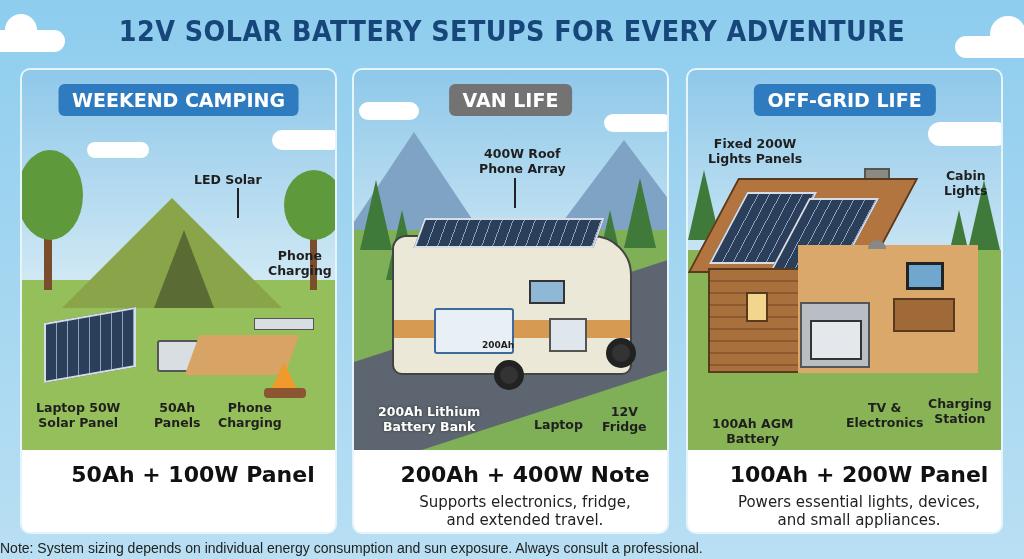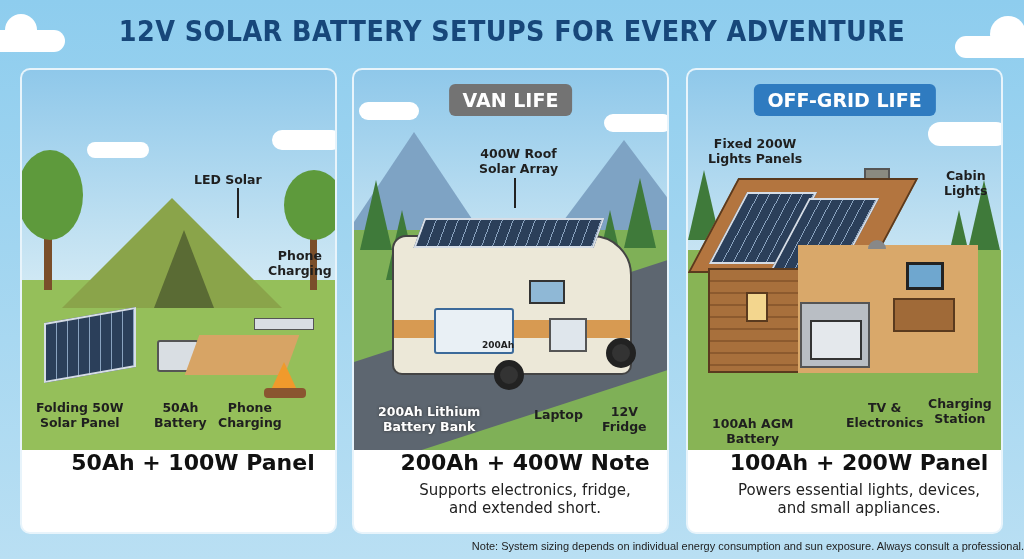--- a/index.html
+++ b/index.html
@@ -26,26 +26,26 @@
   .badge {
     position: absolute; top: 14px; left: 50%; transform: translateX(-50%);
     padding: 5px 14px; border-radius: 6px; color: #fff; font-weight: bold; font-size: 19px;
     white-space: nowrap; font-family: "DejaVu Sans", sans-serif;
   }
   .label {
     position: absolute; font-size: 12.5px; font-weight: bold; color: #1f1f1f; text-align: center;
     line-height: 15px; font-family: "DejaVu Sans", sans-serif; white-space: nowrap;
   }
   .label.light { color: #fff; text-shadow: 0 0 3px #333; }
-  .footer { position: absolute; top: 380px; left: 0; right: 0; bottom: 0; text-align: center; padding-top: 0; margin-left: 29px; }
+  .footer { position: absolute; top: 380px; left: 0; right: 0; bottom: 0; text-align: center; padding-top: 12px; margin-left: 29px; }
   .headline { font-size: 22px; font-weight: bold; color: #111; font-family: "DejaVu Sans", sans-serif; }
   .desc { font-size: 15px; color: #222; line-height: 18px; margin-top: 6px; font-family: "DejaVu Sans", sans-serif; }
   .note {
-    position: absolute; top: 540px; left: 0; width: 1024px; text-align: right;
-    font-size: 11px; color: #222;
+    position: absolute; top: 540px; left: 0; width: 1024px; text-align: left;
+    font-size: 14px; color: #222;
   }
   .tree { position: absolute; border-radius: 50%; background: #5e9a3c; }
   .trunk { position: absolute; background: #7a4e2a; }
   .pine { position: absolute; width: 0; height: 0; border-left: 16px solid transparent; border-right: 16px solid transparent; border-bottom: 70px solid #3f7a3a; }
   .panel { position: absolute; background: repeating-linear-gradient(90deg, #2b3f5a 0 10px, #8aa3c0 10px 11px), #2b3f5a; border: 2px solid #d6dde6; }
   .arrow { position: absolute; width: 2px; background: #222; }
 </style>
 </head>
 <body>
 
@@ -74,30 +74,31 @@
 
     <div style="position:absolute;left:135px;top:270px;width:42px;height:32px;background:#d9dee3;border:2px solid #555;border-radius:3px;"></div>
 
     <div style="position:absolute;left:170px;top:265px;width:100px;height:40px;background:#d7a465;transform:skewX(-20deg);"></div>
 
     <div style="position:absolute;left:232px;top:248px;width:60px;height:12px;background:#d9dee3;border:1px solid #555;"></div>
 
     <div style="position:absolute;left:248px;top:292px;width:0;height:0;border-left:14px solid transparent;border-right:14px solid transparent;border-bottom:30px solid #f09a2c;"></div>
     <div style="position:absolute;left:242px;top:318px;width:42px;height:10px;background:#8a5530;border-radius:4px;"></div>
 
+    <div class="badge" style="background:#2f7bc0;">WEEKEND CAMPING</div>
     <div class="label" style="left:172px;top:102px;">LED Solar</div>
     <div class="arrow" style="left:215px;top:118px;height:30px;"></div>
     <div class="label" style="left:246px;top:178px;">
       <span style="white-space:pre-line;">Phone
 Charging</span>
     </div>
-    <div class="label" style="left:14px;top:330px;"><span style="white-space:pre-line;">Folding 50W
+    <div class="label" style="left:14px;top:330px;"><span style="white-space:pre-line;">Laptop 50W
 Solar Panel</span></div>
     <div class="label" style="left:132px;top:330px;"><span style="white-space:pre-line;">50Ah
-Battery</span></div>
+Panels</span></div>
     <div class="label" style="left:196px;top:330px;"><span style="white-space:pre-line;">Phone
 Charging</span></div>
   </div>
   <div class="footer">
     <div class="headline">50Ah + 100W Panel</div>
   </div>
 </div>
 
 <div class="card" style="left:352px;">
   <div class="scene">
@@ -120,32 +121,32 @@
     <div class="panel" style="left:65px;top:148px;width:180px;height:30px;transform:skewX(-20deg);"></div>
     <div style="position:absolute;left:80px;top:238px;width:80px;height:46px;background:#e9f0f5;border:2px solid #3c6a9a;border-radius:3px;"></div>
     <div class="label" style="left:128px;top:270px;font-size:9px;line-height:10px;">200Ah</div>
     <div style="position:absolute;left:175px;top:210px;width:36px;height:24px;background:#8fb8d6;border:2px solid #333;"></div>
     <div style="position:absolute;left:195px;top:248px;width:38px;height:34px;background:#dfe6ec;border:2px solid #555;"></div>
     <div style="position:absolute;left:140px;top:290px;width:30px;height:30px;border-radius:50%;background:#333;border:6px solid #222;"></div>
     <div style="position:absolute;left:252px;top:268px;width:30px;height:30px;border-radius:50%;background:#333;border:6px solid #222;"></div>
 
     <div class="badge" style="background:#737373;">VAN LIFE</div>
     <div class="label" style="left:125px;top:76px;"><span style="white-space:pre-line;">400W Roof
-Solar Array</span></div>
+Phone Array</span></div>
     <div class="arrow" style="left:160px;top:108px;height:30px;"></div>
     <div class="label light" style="left:24px;top:334px;"><span style="white-space:pre-line;">200Ah Lithium
 Battery Bank</span></div>
-    <div class="label" style="left:180px;top:337px;">Laptop</div>
+    <div class="label" style="left:180px;top:347px;">Laptop</div>
     <div class="label" style="left:248px;top:334px;"><span style="white-space:pre-line;">12V
 Fridge</span></div>
   </div>
   <div class="footer">
     <div class="headline">200Ah + 400W Note</div>
     <div class="desc" style="white-space:pre-line;">Supports electronics, fridge,
-and extended short.</div>
+and extended travel.</div>
   </div>
 </div>
 
 <div class="card" style="left:686px;">
   <div class="scene">
     <div class="sky"></div>
     <div class="cloud" style="left:240px;top:52px;width:80px;height:24px;"></div>
     <div class="ground" style="height:200px;background:#88b455;"></div>
     <div class="pine" style="left:0px;top:100px;"></div>
     <div class="pine" style="left:28px;top:130px;"></div>

